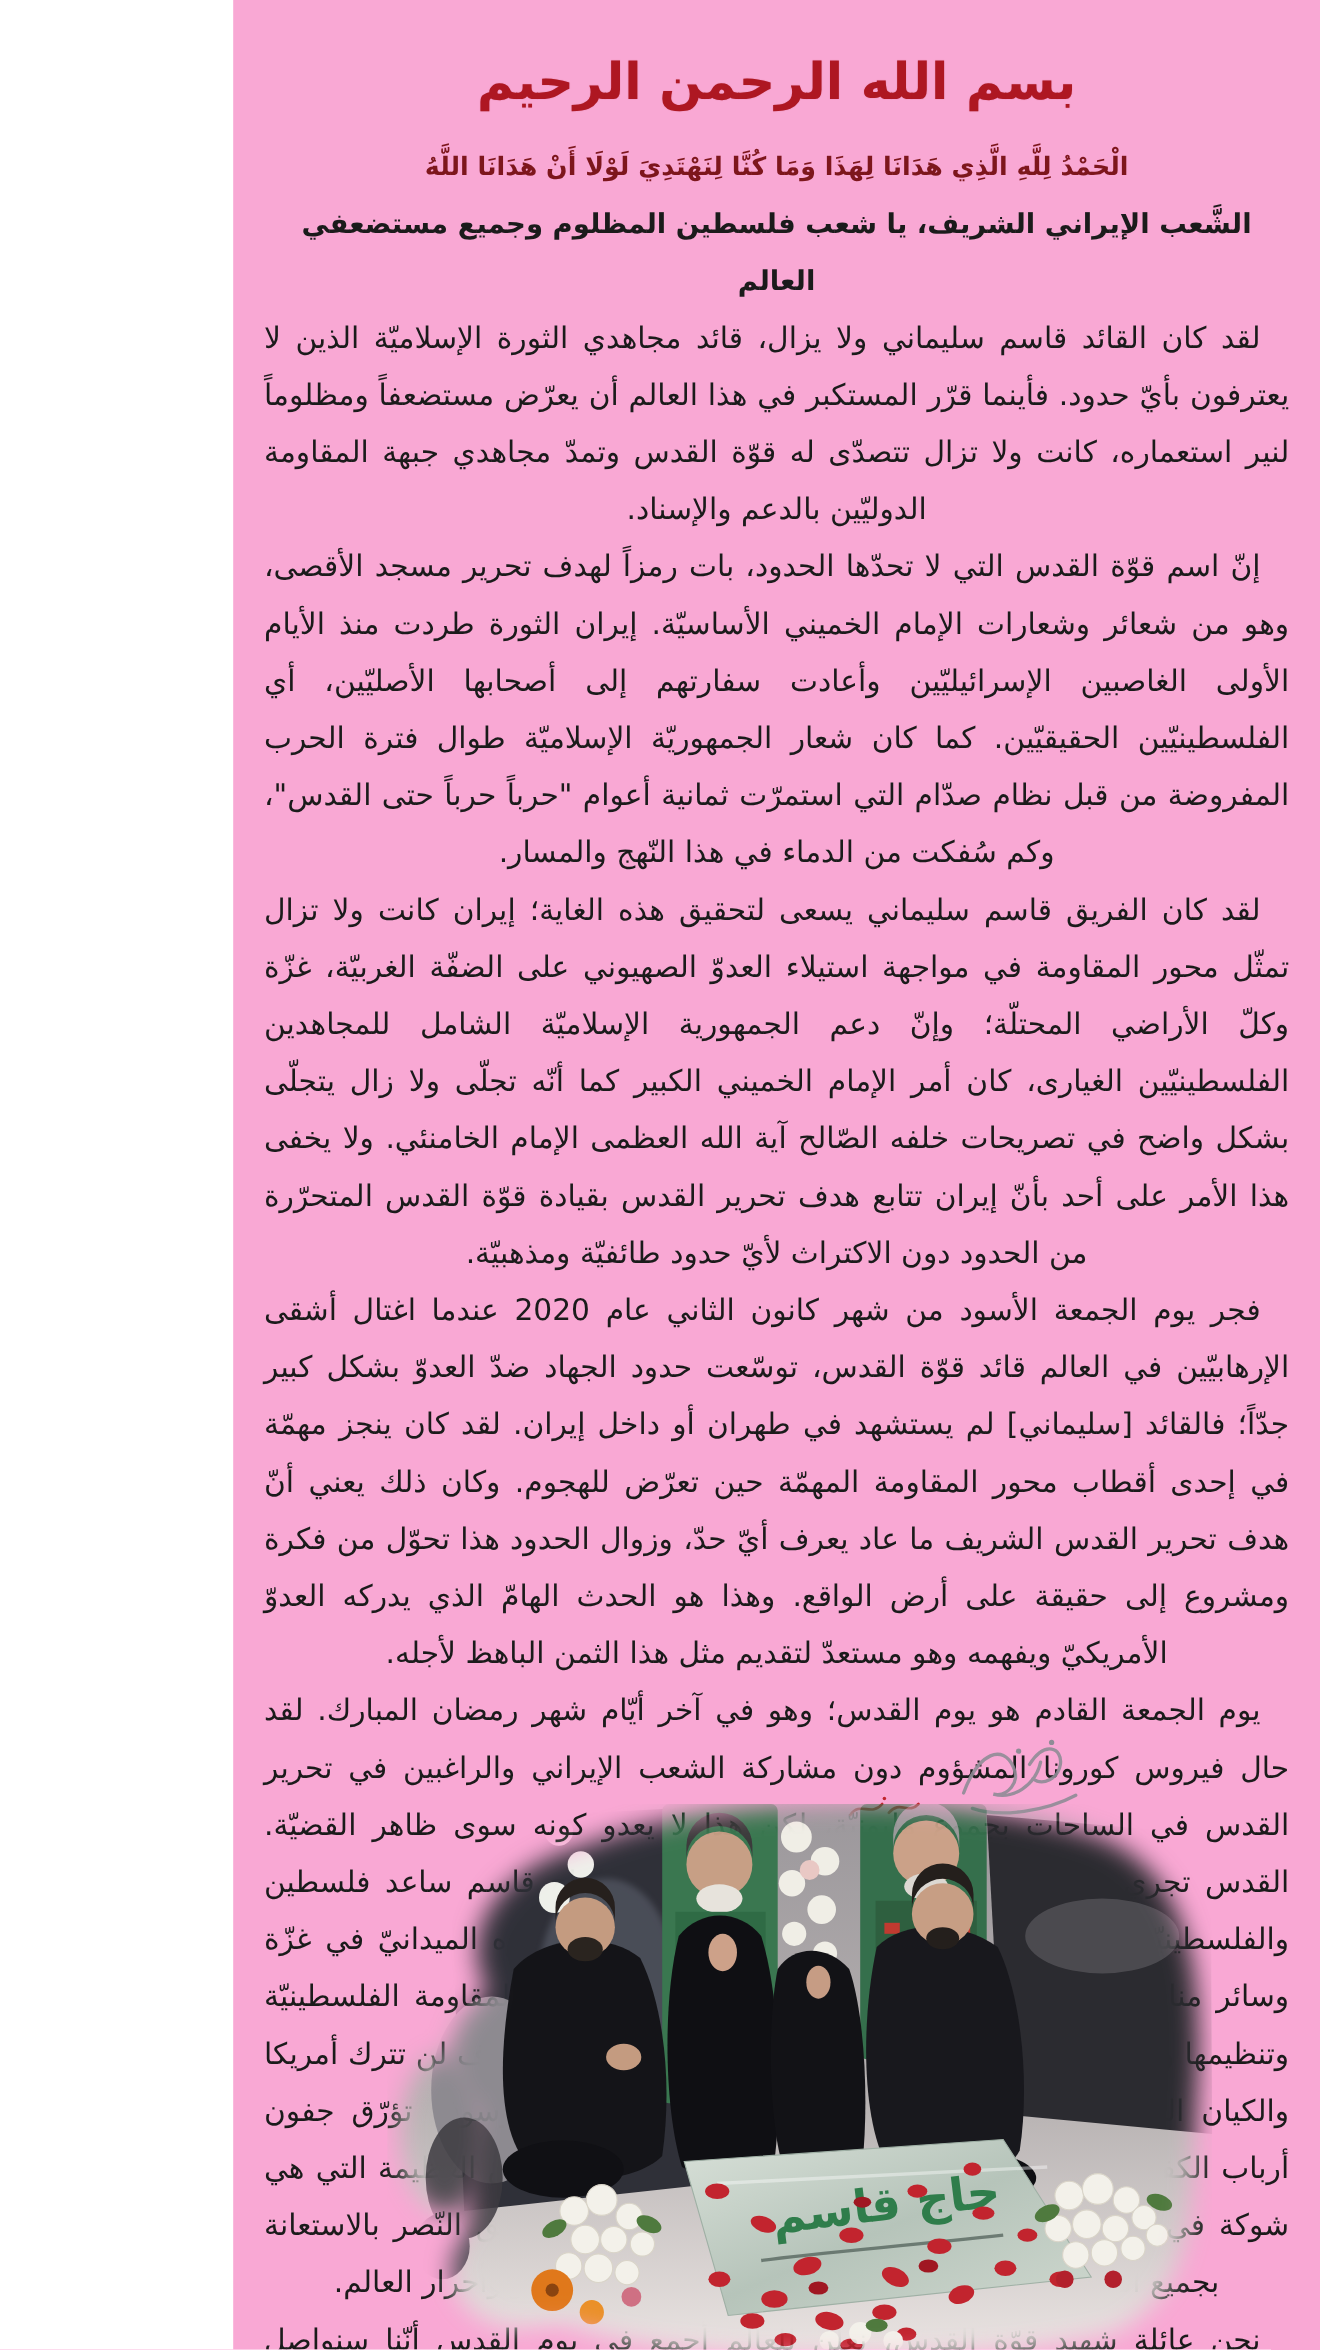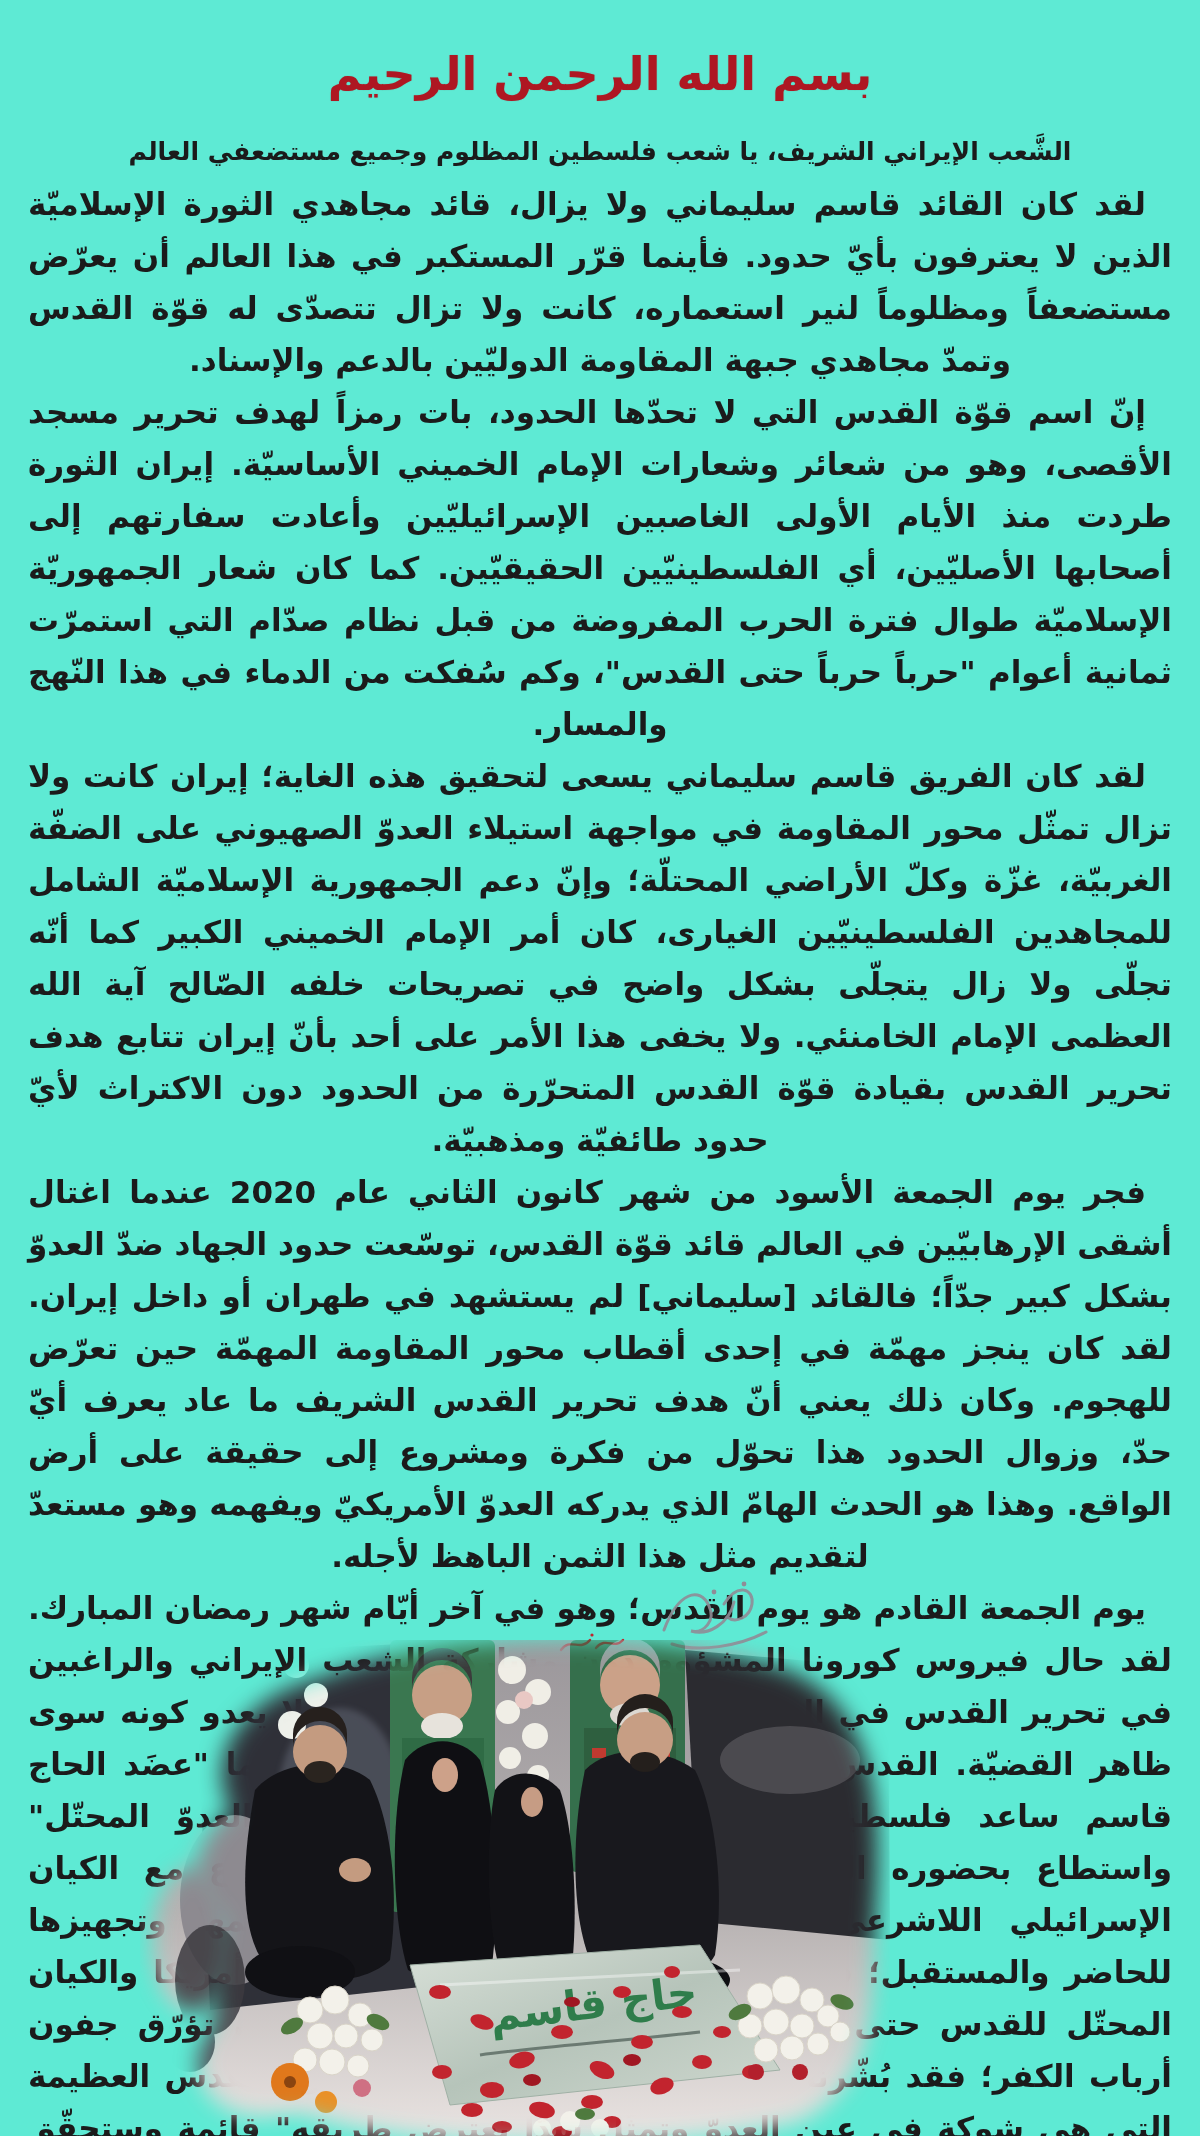--- a/index.html
+++ b/index.html
@@ -1,48 +1,49 @@
 <!DOCTYPE html>
 <html lang="ar" dir="rtl"><head>
 <meta charset="utf-8">
 <style>
   html,body { margin:0; padding:0; }
   .page {
-    position:relative; width:1200px; height:2136px;
-    background:#5eead4; overflow:hidden;
+    position:relative; width:988px; height:2136px;
+    background:#f9a8d4; overflow:hidden;
     font-family:"DejaVu Sans", sans-serif;
     color:#1b1b1b;
   }
   .content {
     position:absolute; top:38px; right:28px; left:28px;
     direction:rtl; font-weight:700;
   }
   .bismillah {
     text-align:center; color:#ae1722; font-size:46px;
     line-height:1.6; margin-bottom:14px; font-weight:700;
     text-shadow:0 0 1px rgba(150,20,30,.35);
   }
   .verse    { text-align:center; color:#7d161c; font-size:23px; line-height:52px; font-weight:700; }
   .salutation { text-align:center; font-size:25px; line-height:52px; font-weight:700; }
   .para {
-    margin:0; font-size:31px; line-height:52px; font-weight:700;
+    margin:0; font-size:27px; line-height:52px; font-weight:400;
     text-align:justify; text-align-last:center; text-indent:26px;
   }
   .closing { text-align:center; font-size:23px; line-height:48px; margin-top:40px; font-weight:700; }
   .signature { position:absolute; left:652px; top:1572px; }
   .redmark   { position:absolute; left:556px; top:1630px; }
   .photo     { position:absolute; left:140px; top:1640px; width:750px; height:496px; }
 </style>
 </head>
 <body>
 
 <div class="page">
 
   <div class="content">
     <div class="bismillah">بسم الله الرحمن الرحيم</div>
+    <div class="verse">الْحَمْدُ لِلَّهِ الَّذِي هَدَانَا لِهَذَا وَمَا كُنَّا لِنَهْتَدِيَ لَوْلَا أَنْ هَدَانَا اللَّهُ</div>
     <div class="salutation">الشَّعب الإيراني الشريف، يا شعب فلسطين المظلوم وجميع مستضعفي العالم</div>
     <p class="para">لقد كان القائد قاسم سليماني ولا يزال، قائد مجاهدي الثورة الإسلاميّة الذين لا يعترفون بأيّ حدود. فأينما قرّر المستكبر في هذا العالم أن يعرّض مستضعفاً ومظلوماً لنير استعماره، كانت ولا تزال تتصدّى له قوّة القدس وتمدّ مجاهدي جبهة المقاومة الدوليّين بالدعم والإسناد.</p>
     <p class="para">إنّ اسم قوّة القدس التي لا تحدّها الحدود، بات رمزاً لهدف تحرير مسجد الأقصى، وهو من شعائر وشعارات الإمام الخميني الأساسيّة. إيران الثورة طردت منذ الأيام الأولى الغاصبين الإسرائيليّين وأعادت سفارتهم إلى أصحابها الأصليّين، أي الفلسطينيّين الحقيقيّين. كما كان شعار الجمهوريّة الإسلاميّة طوال فترة الحرب المفروضة من قبل نظام صدّام التي استمرّت ثمانية أعوام "حرباً حرباً حتى القدس"، وكم سُفكت من الدماء في هذا النّهج والمسار.</p>
     <p class="para">لقد كان الفريق قاسم سليماني يسعى لتحقيق هذه الغاية؛ إيران كانت ولا تزال تمثّل محور المقاومة في مواجهة استيلاء العدوّ الصهيوني على الضفّة الغربيّة، غزّة وكلّ الأراضي المحتلّة؛ وإنّ دعم الجمهورية الإسلاميّة الشامل للمجاهدين الفلسطينيّين الغيارى، كان أمر الإمام الخميني الكبير كما أنّه تجلّى ولا زال يتجلّى بشكل واضح في تصريحات خلفه الصّالح آية الله العظمى الإمام الخامنئي. ولا يخفى هذا الأمر على أحد بأنّ إيران تتابع هدف تحرير القدس بقيادة قوّة القدس المتحرّرة من الحدود دون الاكتراث لأيّ حدود طائفيّة ومذهبيّة.</p>
     <p class="para">فجر يوم الجمعة الأسود من شهر كانون الثاني عام 2020 عندما اغتال أشقى الإرهابيّين في العالم قائد قوّة القدس، توسّعت حدود الجهاد ضدّ العدوّ بشكل كبير جدّاً؛ فالقائد [سليماني] لم يستشهد في طهران أو داخل إيران. لقد كان ينجز مهمّة في إحدى أقطاب محور المقاومة المهمّة حين تعرّض للهجوم. وكان ذلك يعني أنّ هدف تحرير القدس الشريف ما عاد يعرف أيّ حدّ، وزوال الحدود هذا تحوّل من فكرة ومشروع إلى حقيقة على أرض الواقع. وهذا هو الحدث الهامّ الذي يدركه العدوّ الأمريكيّ ويفهمه وهو مستعدّ لتقديم مثل هذا الثمن الباهظ لأجله.</p>
     <p class="para">يوم الجمعة القادم هو يوم القدس؛ وهو في آخر أيّام شهر رمضان المبارك. لقد حال فيروس كورونا المشؤوم دون مشاركة الشعب الإيراني والراغبين في تحرير القدس في الساحات بجموع مليونيّة، لكن هذا لا يعدو كونه سوى ظاهر القضيّة. القدس تجري في الأرواح وعلى الألسن، وكما "عضَد الحاج قاسم ساعد فلسطين والفلسطينيّين في كفاحهم ضدّ العدوّ المحتّل" واستطاع بحضوره الميدانيّ في غزّة وسائر مناطق الصّراع مع الكيان الإسرائيلي اللاشرعي هيكلة المقاومة الفلسطينيّة وتنظيمها وتجهيزها للحاضر والمستقبل؛ فإنّ دماء شهيد القدس سوف لن تترك أمريكا والكيان المحتّل للقدس حتى لحظة تحقيق الانتصار النهائي، وسوف تؤرّق جفون أرباب الكفر؛ فقد بُشّرنا بـ"أليس الصّبح بقريب" وإنّ "قوّة القدس العظيمة التي هي شوكة في عين العدوّ وتمثّل سدّاً يعترض طريقه" قائمة وستحقّق النّصر بالاستعانة بجميع المجاهدين الفلسطينيّين، والمسلمين العارفين بالعدوّ وأحرار العالم.</p>
     <p class="para">نحن عائلة شهيد قوّة القدس، نعلن للعالم أجمع في يوم القدس أنّنا سنواصل الدّرب على ضوء دماء والدنا الشهيد حتّى آخر قطرة من دمائنا وسنقف إلى جانب الشعوب الحرّة في العالم ونثبت في الميدان حتى آخر ذرّة من قوّتنا حتى تحرير القدس الشّريف والزوال الكامل للكيان الصهيوني القاتل للأطفال.</p>
     <div class="closing">
       <div>وما النّصرُ إلّا من عندِ الله إنّ الله عزيزٌ حكيم؛</div>
       <div>والسّلام عليكم ورحمة الله</div>

